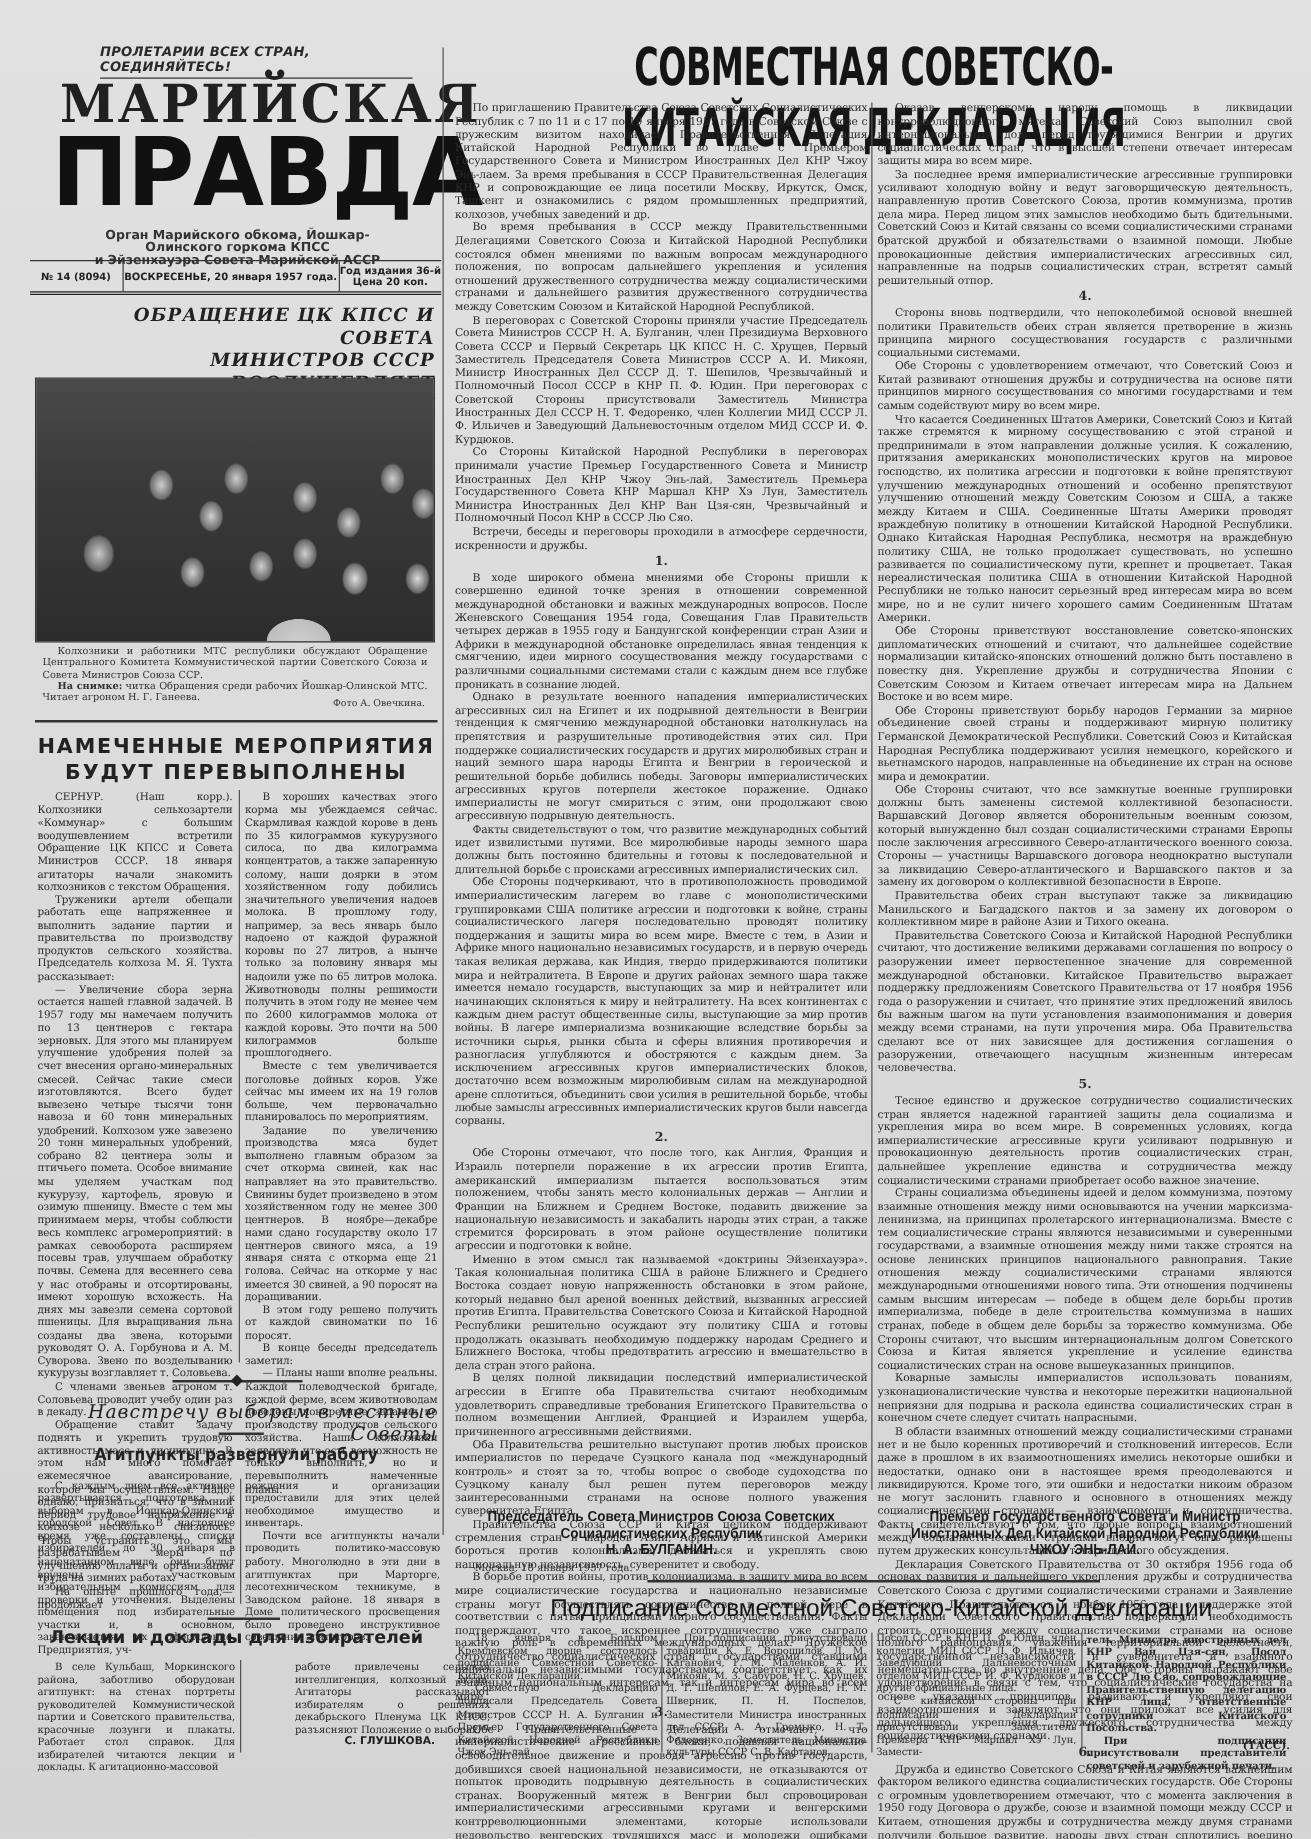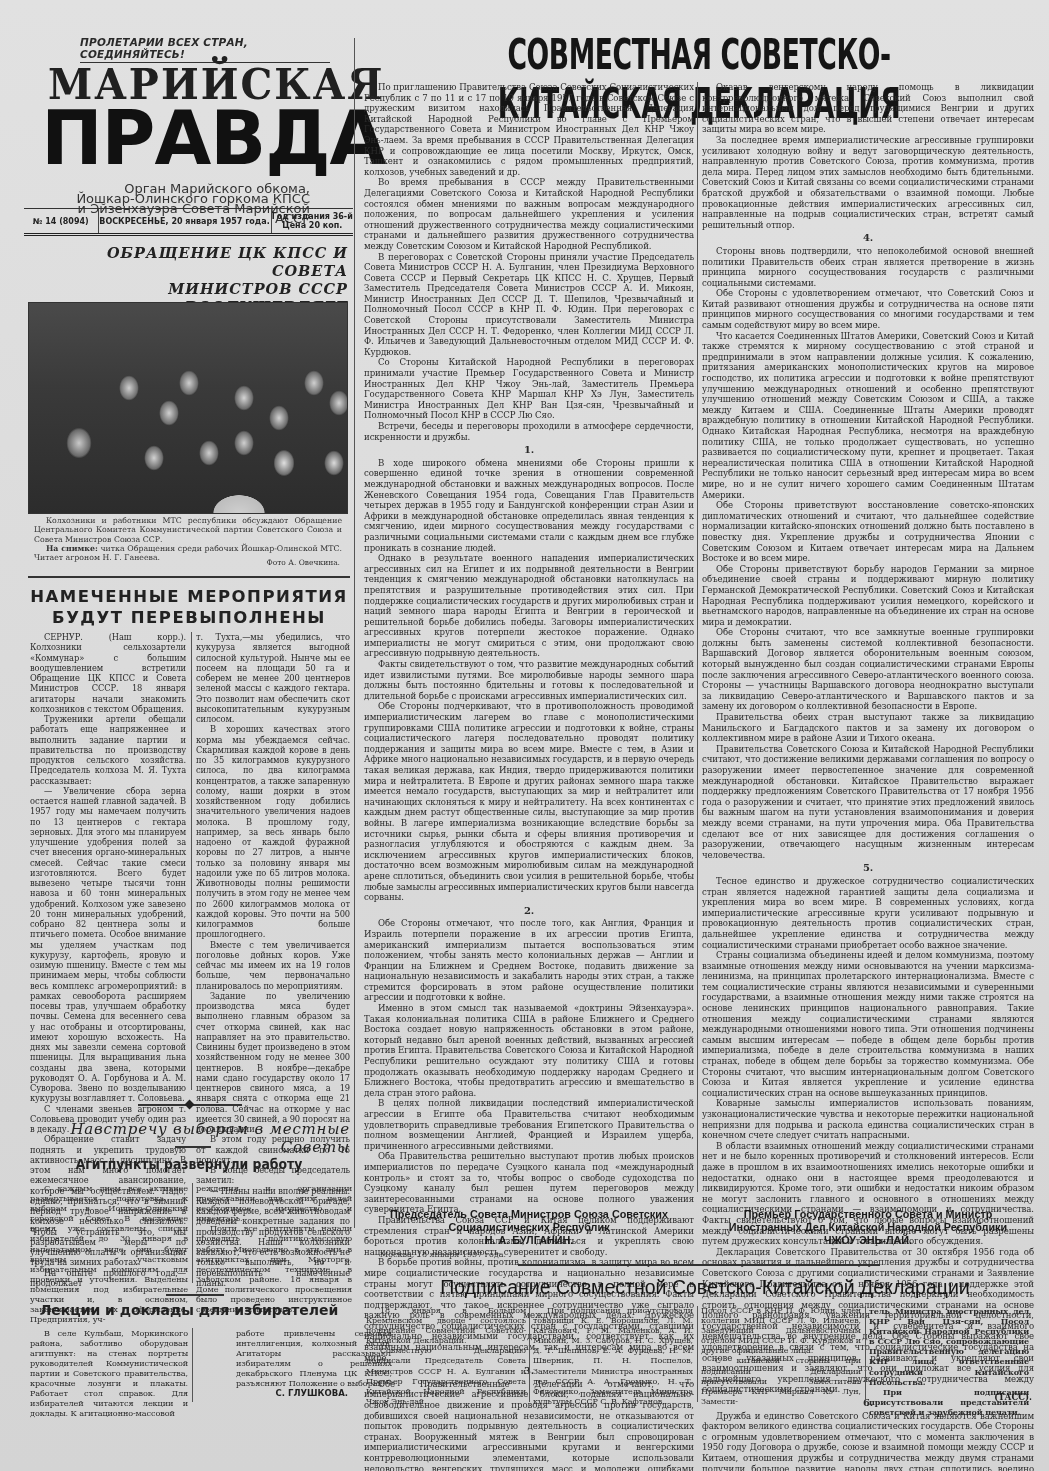--- a/index.html
+++ b/index.html
@@ -15,21 +15,21 @@
   .t { font-size:8.6px; line-height:10.6px; text-align:justify; color:#2a2a2a; letter-spacing:-0.1px; }
   .t p { margin:0; text-indent:14px; }
   .vrule { position:absolute; width:1px; background:#555; }
   .hrule { position:absolute; height:2px; background:#333; }
   .num { text-align:center; font-weight:bold; font-size:10px; margin:3px 0 2px 0; }
 
   
   .slogan { left:80px; top:36px; width:250px; font-family:"DejaVu Sans", sans-serif; font-style:italic; font-weight:bold; font-size:10.5px; color:#2a2a2a; letter-spacing:0.2px; border-bottom:1.5px solid #333; padding-bottom:2px; }
   .mast1 { left:48px; top:60px; width:280px; font-family:"DejaVu Serif", serif; font-size:40px; font-weight:bold; letter-spacing:2px; color:#202020; text-align:center; transform:scaleY(1.05); }
   .mast2 { left:44px; top:102px; width:285px; font-family:"DejaVu Sans", sans-serif; font-size:72px; font-weight:900; letter-spacing:-1px; color:#111; text-align:center; transform:scaleX(1.02) scaleY(1.05); line-height:72px; }
-  .organ { left:70px; top:184px; width:240px; text-align:right; font-family:"DejaVu Sans", sans-serif; font-size:13px; font-weight:normal; color:#333; line-height:10px; }
+  .organ { left:70px; top:184px; width:240px; text-align:center; font-family:"DejaVu Sans", sans-serif; font-size:10px; font-weight:bold; color:#333; line-height:10px; }
   .infobar { left:24px; top:208px; width:329px; height:24px; border-top:1.5px solid #333; border-bottom:3px double #222; display:flex; font-family:"DejaVu Sans", sans-serif; font-size:8px; font-weight:bold; color:#222; }
   .infobar div { display:flex; align-items:center; justify-content:center; border-right:1.5px solid #444; }
   .infobar div:last-child { border-right:none; flex-direction:column; line-height:9px; }
 
   .mainhead { left:418px; top:30px; width:562px; font-family:"DejaVu Sans", sans-serif; font-weight:bold; font-size:31px; letter-spacing:-0.5px; text-align:center; color:#151515; transform:scaleX(0.86) scaleY(1.35); transform-origin:center top; }
 
   .ital-head { font-family:"DejaVu Serif", serif; font-style:italic; font-weight:bold; text-align:right; color:#222; }
   .sans-head { font-family:"DejaVu Sans", sans-serif; font-weight:bold; text-align:center; color:#222; }
 
   .photo { left:28px; top:302px; width:318px; height:210px; background:
@@ -100,21 +100,20 @@
   <div class="abs t" style="left:30px; top:632px; width:156px; font-size:8.3px; line-height:10.25px;">
     <p>СЕРНУР. (Наш корр.). Колхозники сельхозартели «Коммунар» с большим воодушевлением встретили Обращение ЦК КПСС и Совета Министров СССР. 18 января агитаторы начали знакомить колхозников с текстом Обращения.</p>
     <p>Труженики артели обещали работать еще напряженнее и выполнить задание партии и правительства по производству продуктов сельского хозяйства. Председатель колхоза М. Я. Тухта рассказывает:</p>
     <p>— Увеличение сбора зерна остается нашей главной задачей. В 1957 году мы намечаем получить по 13 центнеров с гектара зерновых. Для этого мы планируем улучшение удобрения полей за счет внесения органо-минеральных смесей. Сейчас такие смеси изготовляются. Всего будет вывезено четыре тысячи тонн навоза и 60 тонн минеральных удобрений. Колхозом уже завезено 20 тонн минеральных удобрений, собрано 82 центнера золы и птичьего помета. Особое внимание мы уделяем участкам под кукурузу, картофель, яровую и озимую пшеницу. Вместе с тем мы принимаем меры, чтобы соблюсти весь комплекс агромероприятий: в рамках севооборота расширяем посевы трав, улучшаем обработку почвы. Семена для весеннего сева у нас отобраны и отсортированы, имеют хорошую всхожесть. На днях мы завезли семена сортовой пшеницы. Для выращивания льна созданы два звена, которыми руководят О. А. Горбунова и А. М. Суворова. Звено по возделыванию кукурузы возглавляет т. Соловьева.</p>
     <p>С членами звеньев агроном т. Соловьева проводит учебу один раз в декаду.</p>
     <p>Обращение ставит задачу поднять и укрепить трудовую активность масс и дисциплину. В этом нам много помогает ежемесячное авансирование, которое мы осуществляем. Надо, однако, признаться, что в зимний период трудовое напряжение в колхозе несколько снизилось. Чтобы устранить это, мы разрабатываем меры по улучшению оплаты и организации труда на зимних работах.</p>
     <p>На опыте прошлого года,—продолжает</p>
   </div>
   <div class="vrule" style="left:191px; top:632px; height:458px;"></div>
   <div class="abs t" style="left:196px; top:632px; width:154px; font-size:8.3px; line-height:10.25px;">
-    <p style="text-indent:0">т. Тухта,—мы убедились, что кукуруза является выгодной силосной культурой. Нынче мы ее посеем на площади 50 га и соберем не менее 200 центнеров зеленой массы с каждого гектара. Это позволит нам обеспечить скот высокопитательным кукурузным силосом.</p>
     <p>В хороших качествах этого корма мы убеждаемся сейчас. Скармливая каждой корове в день по 35 килограммов кукурузного силоса, по два килограмма концентратов, а также запаренную солому, наши доярки в этом хозяйственном году добились значительного увеличения надоев молока. В прошлому году, например, за весь январь было надоено от каждой фуражной коровы по 27 литров, а нынче только за половину января мы надоили уже по 65 литров молока. Животноводы полны решимости получить в этом году не менее чем по 2600 килограммов молока от каждой коровы. Это почти на 500 килограммов больше прошлогоднего.</p>
     <p>Вместе с тем увеличивается поголовье дойных коров. Уже сейчас мы имеем их на 19 голов больше, чем первоначально планировалось по мероприятиям.</p>
     <p>Задание по увеличению производства мяса будет выполнено главным образом за счет откорма свиней, как нас направляет на это правительство. Свинины будет произведено в этом хозяйственном году не менее 300 центнеров. В ноябре—декабре нами сдано государству около 17 центнеров свиного мяса, а 19 января снята с откорма еще 21 голова. Сейчас на откорме у нас имеется 30 свиней, а 90 поросят на доращивании.</p>
     <p>В этом году решено получить от каждой свиноматки по 16 поросят.</p>
     <p>В конце беседы председатель заметил:</p>
     <p>— Планы наши вполне реальны. Каждой полеводческой бригаде, каждой ферме, всем животноводам доведены конкретные задания по производству продуктов сельского хозяйства. Наши колхозники заявляют, что есть возможность не только выполнить, но и перевыполнить намеченные планы.</p>
   </div>
 
   <div class="divider-orn" style="left:138px; top:1104px; width:104px; height:1.5px;"></div>
   <div class="orn-dot" style="left:186px; top:1101px;"></div>

